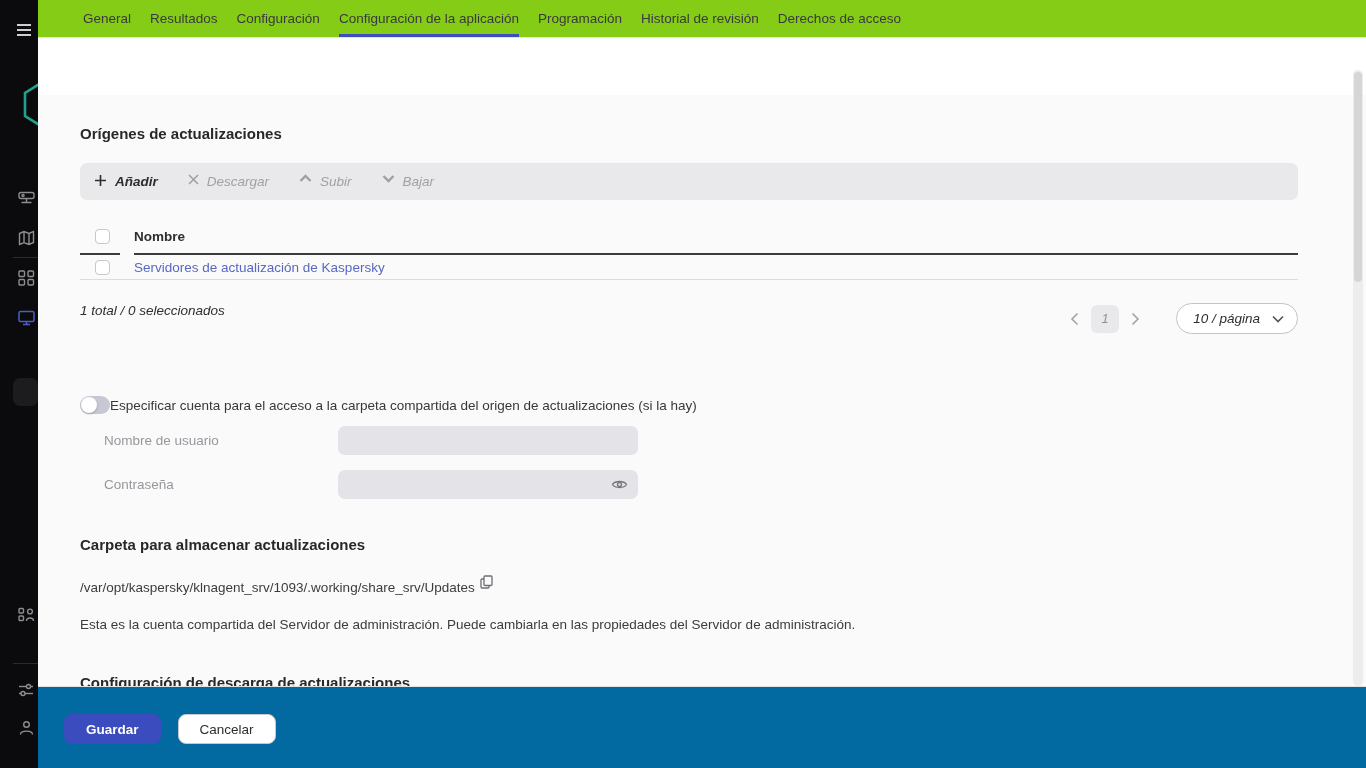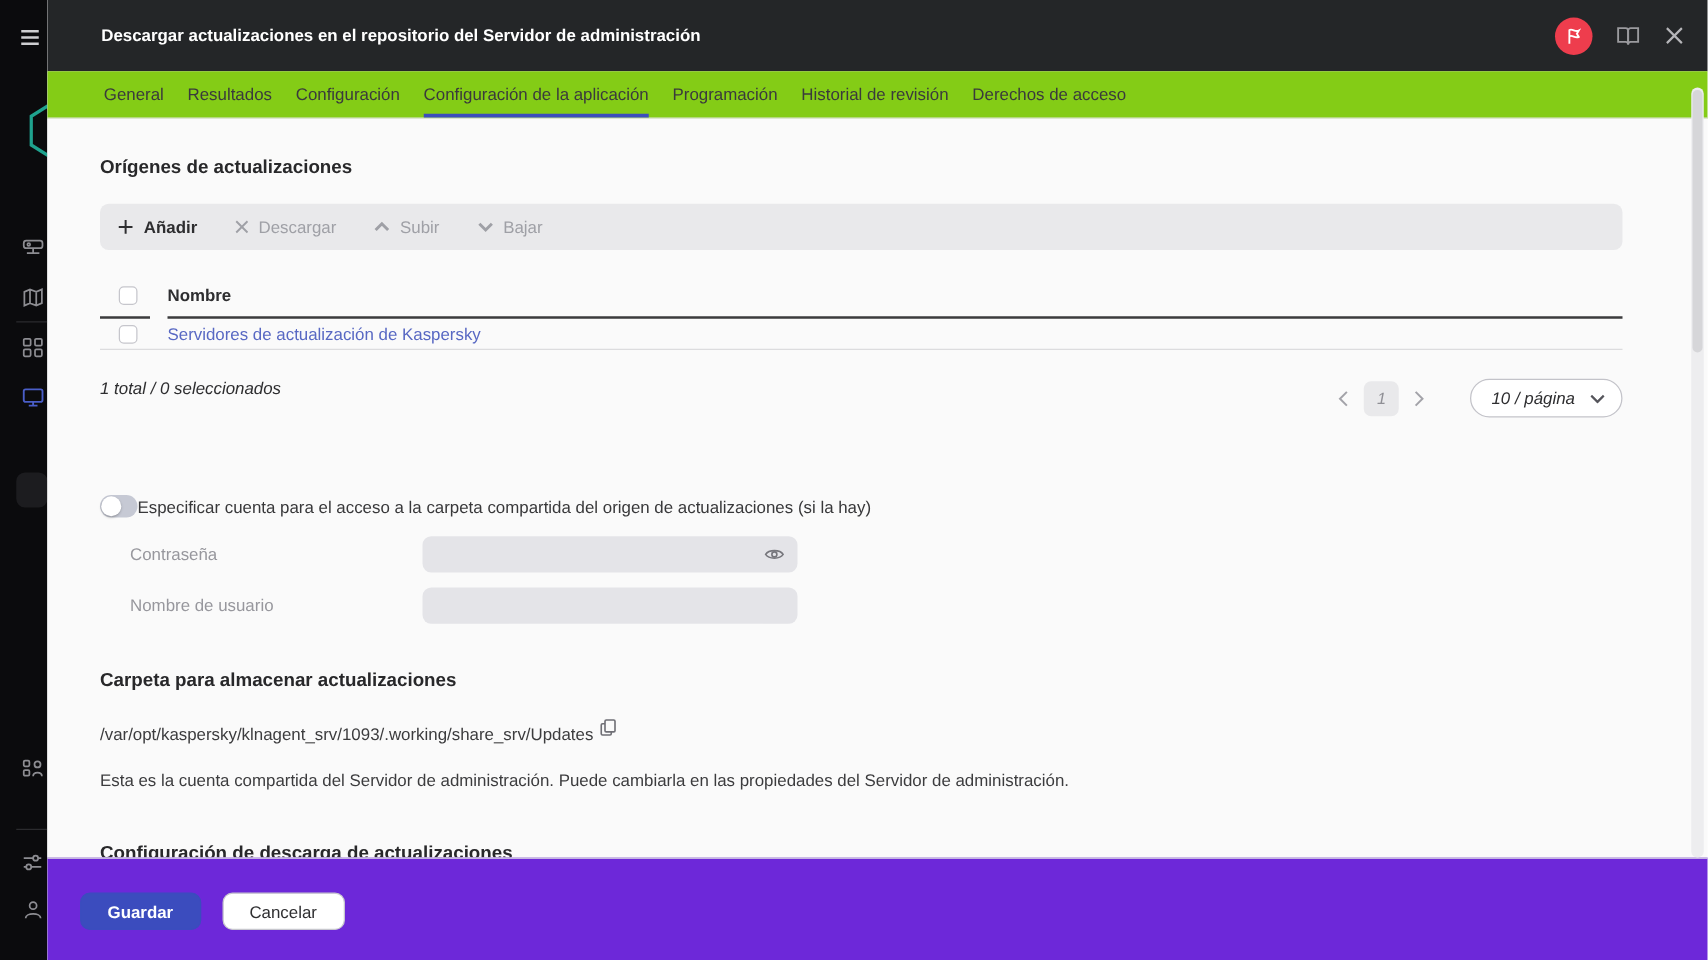--- a/index.html
+++ b/index.html
@@ -34,22 +34,22 @@
     height:3px; background:#3c4ebc; }
 
   
   .content { position:absolute; top:95px; left:0; right:0; bottom:82px;
     background:#fafafa; padding:0 68px 0 42px; overflow:hidden; }
   h2.sec { font-size:15px; font-weight:700; color:#28282a; }
   .sec-origins { margin-top:30px; }
 
   .toolbar { margin-top:21px; height:37px; background:#e9e9eb; border-radius:7px;
     display:flex; align-items:center; padding:0 14px; gap:30px; }
-  .tbtn { display:flex; align-items:center; gap:8px; font-size:13.5px;
-    background:none; border:none; cursor:pointer; font-family:inherit; }
+  .tbtn { display:flex; align-items:flex-start; gap:8px; font-size:13.5px;
+    background:none; border:none; cursor:pointer; font-family:inherit;font-style:italic; }
   .tbtn.enabled { color:#2e2e30; font-weight:700; }
   .tbtn.disabled { color:#9fa0a6; }
 
   .chk { width:15px; height:15px; border:1px solid #c6c6cc; border-radius:4px; background:#fff; }
   .thead { display:flex; margin-top:19px; }
   .seg-check { width:40px; border-bottom:2px solid #3b3b3d; height:36px;
     display:flex; align-items:center; padding-left:15px; }
   .seg-gap { width:14px; height:36px; }
   .seg-main { flex:1; border-bottom:2px solid #3b3b3d; height:36px;
     display:flex; align-items:center; font-weight:700; font-size:13.5px; color:#2e2e30; }
@@ -79,21 +79,21 @@
   .finput { width:300px; height:29px; background:#e4e4e8; border-radius:7px; border:none;
     position:relative; display:flex; align-items:center; justify-content:flex-end; padding-right:10px; }
 
   .sec-folder { margin-top:37px; }
   .path { margin-top:27px; font-size:13.5px; color:#3c3c3e; display:flex; align-items:flex-start; gap:5px; }
   .copy-btn { background:none; border:none; cursor:pointer; position:relative; top:-5px; padding:0; }
   .desc { margin-top:22px; font-size:13.5px; color:#3c3c3e; }
   .sec-download { margin-top:42px; }
 
   
-  .footer { position:absolute; left:0; right:0; bottom:0; height:82px; background:#6d28d9;
+  .footer { position:absolute; left:0; right:0; bottom:0; height:82px; background:#0369a1;
     border-top:1px solid #e2e2e4; display:flex; align-items:flex-start;
     padding:27px 0 0 26px; gap:17px; }
   .btn { height:30px; border-radius:8px; font-size:13.5px; padding:0 21px;
     cursor:pointer; font-family:inherit; }
   .btn-primary { background:#3b4cbe; border:1px solid #3b4cbe; color:#fff; font-weight:600; }
   .btn-secondary { background:#fff; border:1px solid #c7c7cd; color:#2e2e30; }
 
   
   .scrollbar { position:absolute; right:3px; top:70px; width:10px; height:616px;
     background:#ededef; border-radius:5px; z-index:5; }
@@ -150,38 +150,20 @@
       <circle cx="6" cy="12.5" r="2" fill="#0b0b0d"></circle>
   </svg>
   <svg class="sb-icon" style="top:719px;" width="20" height="18" viewBox="0 0 20 18" fill="none" stroke="#8d8d92" stroke-width="1.4">
     <circle cx="9.5" cy="5.5" r="2.8"></circle>
       <path d="M3.5 15.5 c0-4.5 12-4.5 12 0"></path>
   </svg>
 </div>
 
 <div class="panel">
 
-  <div class="panel-header">
-    <div class="panel-title">Descargar actualizaciones en el repositorio del Servidor de administración</div>
-    <div class="header-icons">
-      <div class="brand-circle">
-        <svg width="16" height="16" viewBox="0 0 16 16" fill="none" stroke="#fff" stroke-width="1.5">
-          <path d="M4.5 14 V2.5"></path>
-            <path d="M4.5 3 C7 1.5 9 5 12 3.5 L10.5 6 12 8.5 C9 10 7 6.5 4.5 8"></path>
-        </svg>
-      </div>
-      <svg width="21" height="18" viewBox="0 0 21 18" fill="none" stroke="#9a9a9e" stroke-width="1.5">
-        <path d="M2.5 2.5 h6 a2 2 0 0 1 2 2 v11 a2 2 0 0 0 -2 -2 h-6 Z"></path>
-        <path d="M18.5 2.5 h-6 a2 2 0 0 0 -2 2 v11 a2 2 0 0 1 2 -2 h6 Z"></path>
-      </svg>
-      <svg width="17" height="17" viewBox="0 0 17 17" stroke="#b5b5b9" stroke-width="1.7">
-        <path d="M2.5 2.5 L14.5 14.5 M14.5 2.5 L2.5 14.5"></path>
-      </svg>
-    </div>
-  </div>
 
   <div class="tabs">
     <div class="tab">General</div>
     <div class="tab">Resultados</div>
     <div class="tab">Configuración</div>
     <div class="tab active">Configuración de la aplicación</div>
     <div class="tab">Programación</div>
     <div class="tab">Historial de revisión</div>
     <div class="tab">Derechos de acceso</div>
   </div>
@@ -255,33 +237,33 @@
       </div>
     </div>
 
     <div class="togglerow">
       <div class="toggle">
         <div class="knob"></div>
       </div>
       <div class="toggle-label">Especificar cuenta para el acceso a la carpeta compartida del origen de actualizaciones (si la hay)</div>
     </div>
 
+    <div class="fieldrow first">
+      <div class="flabel">Nombre de usuario</div>
+      <div class="finput"></div>
+    </div>
     <div class="fieldrow">
       <div class="flabel">Contraseña</div>
       <div class="finput">
         <svg width="17" height="13" viewBox="0 0 17 13" fill="none" stroke="#77777d" stroke-width="1.3">
           <path d="M1.5 6.5 C4 2.5 13 2.5 15.5 6.5 C13 10.5 4 10.5 1.5 6.5 Z"></path>
           <circle cx="8.5" cy="6.5" r="2"></circle>
         </svg>
       </div>
     </div>
-    <div class="fieldrow first">
-      <div class="flabel">Nombre de usuario</div>
-      <div class="finput"></div>
-    </div>
 
     <h2 class="sec sec-folder">Carpeta para almacenar actualizaciones</h2>
 
     <div class="path">
       <span>/var/opt/kaspersky/klnagent_srv/1093/.working/share_srv/Updates</span>
       <button class="copy-btn">
         <svg width="13" height="14" viewBox="0 0 13 14" fill="none" stroke="#6f6f75" stroke-width="1.3">
           <rect x="4" y="1" width="8" height="9.5" rx="1"></rect>
           <path d="M4 4 H2 a1 1 0 0 0 -1 1 v7 a1 1 0 0 0 1 1 h6 a1 1 0 0 0 1 -1 v-1.5"></path>
         </svg>

